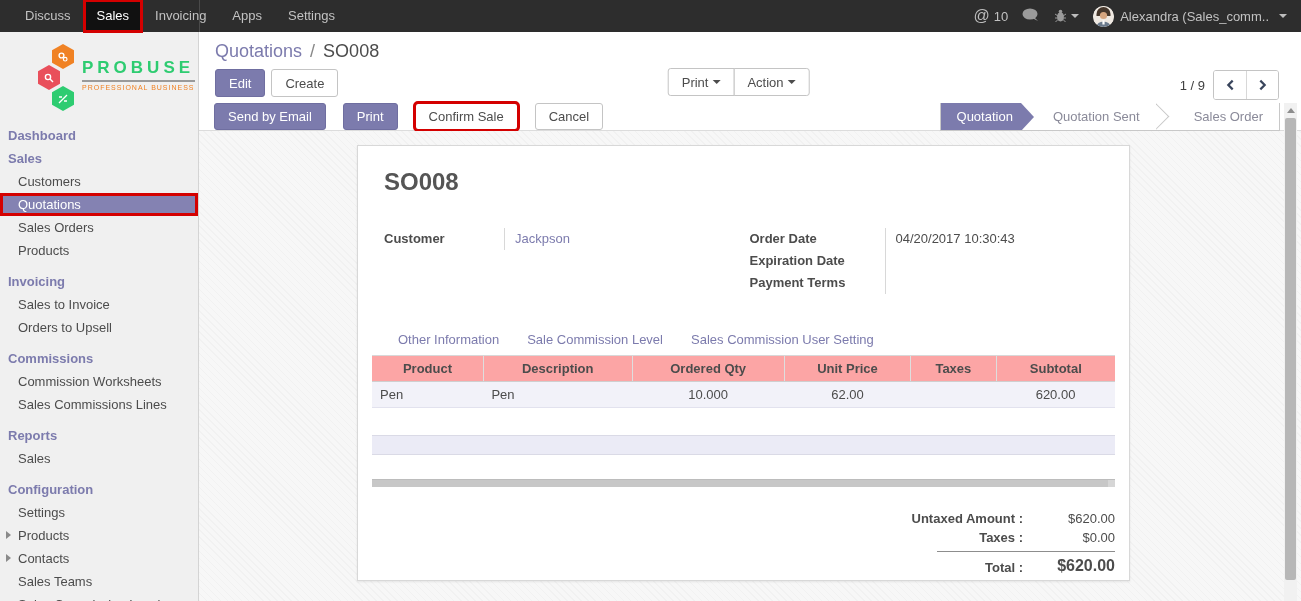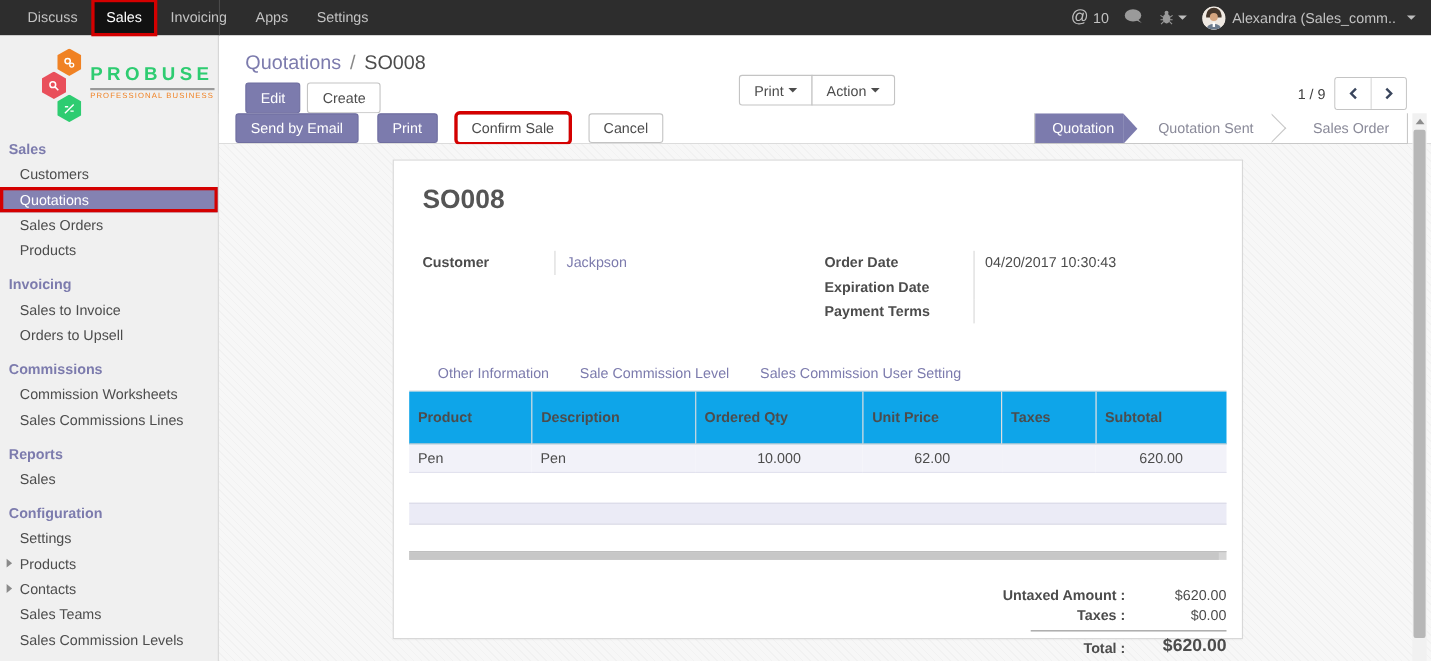--- a/index.html
+++ b/index.html
@@ -35,21 +35,21 @@
   .menu-header { color:#7c7bad; font-weight:bold; padding:4px 8px; cursor:pointer; }
   .menu-item { color:#4c4c4c; padding:4px 8px 4px 18px; cursor:pointer; position:relative; }
   .menu-item.selected { background:#8482b2; color:#fff; outline:3px solid #d40000; outline-offset:-3px; }
   .menu-gap { height:8px; }
   .expander { position:absolute; left:6px; top:7px; width:0; height:0; border-top:4px solid transparent; border-bottom:4px solid transparent; border-left:5px solid #8a8a8a; }
   .menu-item.has-exp { padding-left:18px; }
 
   
   .main { position:absolute; top:32px; left:199px; width:1102px; height:569px; }
 
-  .control-panel { height:71px; background:#fff; position:relative; padding:12px 0 0 16px;margin-left:8px; }
+  .control-panel { height:71px; background:#fff; position:relative; padding:6px 0 0 16px; }
   .breadcrumb { font-size:18px; line-height:26px; }
   .bc-parent { color:#7c7bad; cursor:pointer; }
   .bc-sep { color:#888; padding:0 3px; }
   .bc-current { color:#4c4c4c; }
   .cp-buttons { margin-top:5px; display:flex; gap:6px; }
   .btn { display:inline-flex; align-items:center; justify-content:center; height:28px; padding:0 13px; font-size:13px; border-radius:3px; border:1px solid #c4c4c4; background:#fff; color:#4c4c4c; cursor:pointer; }
   .btn-primary { background:#7c7bad; border-color:#6f6ea0; color:#fff; }
   .btn-group { position:absolute; left:50%; top:36px; transform:translateX(-58%); display:flex; }
   .btn-group .btn { border-radius:0; margin-left:-1px; }
   .btn-group .btn:first-child { border-radius:3px 0 0 3px; margin-left:0; }
@@ -83,21 +83,21 @@
   .o-col.right { grid-template-columns:135px 1fr; }
   .f-label { font-weight:bold; color:#4c4c4c; padding:3px 0; line-height:16px; }
   .f-value { border-left:1px solid #d8d8d8; padding:3px 0 3px 10px; min-height:22px; line-height:16px; }
   .link { color:#7c7bad; cursor:pointer; }
 
   .tabs { display:flex; align-items:flex-end; margin-top:30px; border-bottom:1px solid #d8d8d8; padding-left:12px; }
   .tab { padding:8px 14px; color:#7c7bad; cursor:pointer; font-size:13px; }
   .tab.active { color:#4c4c4c; background:#fff; border:1px solid #d8d8d8; border-bottom:1px solid #fff; border-radius:3px 3px 0 0; margin-bottom:-1px; }
 
   table.olines { width:100%; border-collapse:collapse; table-layout:fixed; }
-  .olines th { background:#0ea5e9; font-weight:bold; text-align:left; padding:16px 8px; border-bottom:1px solid #cfcfcf; border-right:1px solid #dedede; color:#4c4c4c; }
+  .olines th { background:#fca5a5; font-weight:bold; text-align:center; padding:5px 8px; border-bottom:1px solid #cfcfcf; border-right:1px solid #dedede; color:#4c4c4c; }
   .olines th:last-child { border-right:none; }
   .olines td { background:#f2f2f9; padding:5px 8px; border-bottom:1px solid #e2e2ee; color:#4c4c4c; }
   .num { text-align:center; }
   .empty-band { height:20px; background:#ebebf6; border-top:1px solid #dadae6; border-bottom:1px solid #dadae6; margin-top:27px; }
   .hscroll { height:8px; background:#d6d6d6; border-top:1px solid #bcbcbc; margin-top:24px; position:relative; }
   .hscroll .thumb { position:absolute; left:0; top:0; height:100%; width:99%; background:#c7c7c7; }
 
   .totals { margin-top:22px; display:flex; flex-direction:column; align-items:flex-end; }
   .t-row { display:flex; align-items:flex-end; padding:2px 0; }
   .t-label { font-weight:bold; color:#4c4c4c; text-align:right; }
@@ -178,20 +178,21 @@
         <svg width="12" height="12" viewBox="0 0 12 12">
             <path d="M2 10 L10 2 M2 4 L5 4 M7 8 L10 8" stroke="#fff" stroke-width="1.3"></path>
           </svg>
       </span>
       <span class="logo-text">
         <span class="logo-title" style="display:block;">PROBUSE</span>
         <span class="logo-subtitle" style="display:block;">PROFESSIONAL BUSINESS</span>
       </span>
     </div>
     <nav class="menu">
+      <div class="menu-header">Dashboard</div>
       <div class="menu-header">Sales</div>
       <div class="menu-item">Customers</div>
       <div class="menu-item selected">Quotations</div>
       <div class="menu-item">Sales Orders</div>
       <div class="menu-item">Products</div>
       <div class="menu-gap"></div>
       <div class="menu-header">Invoicing</div>
       <div class="menu-item">Sales to Invoice</div>
       <div class="menu-item">Orders to Upsell</div>
       <div class="menu-gap"></div>

